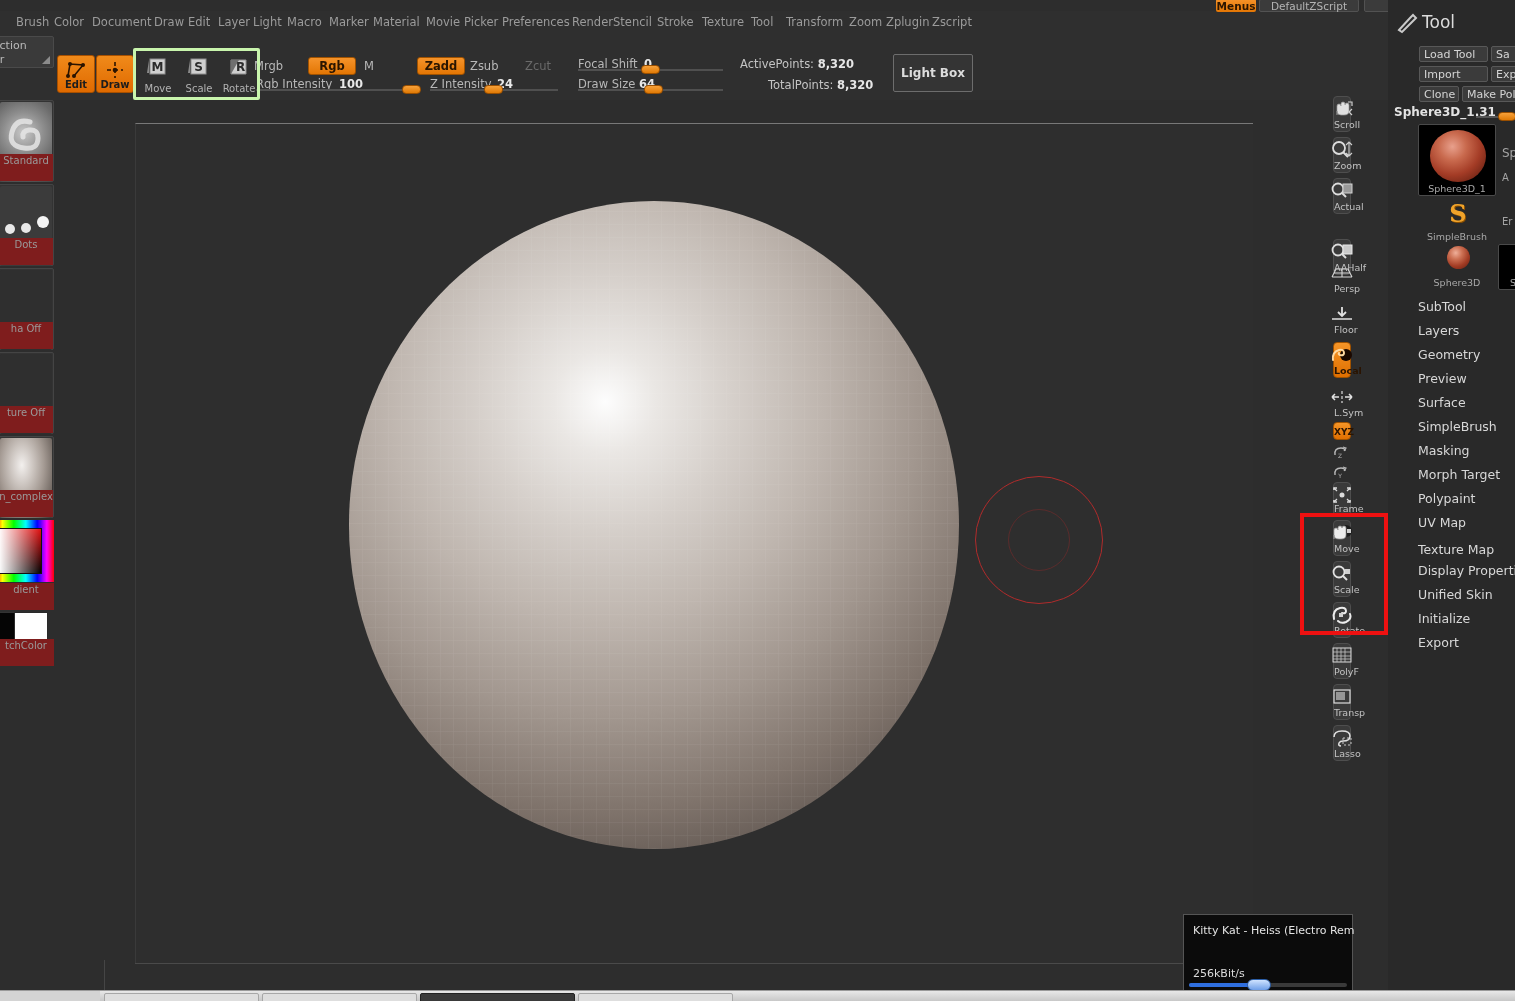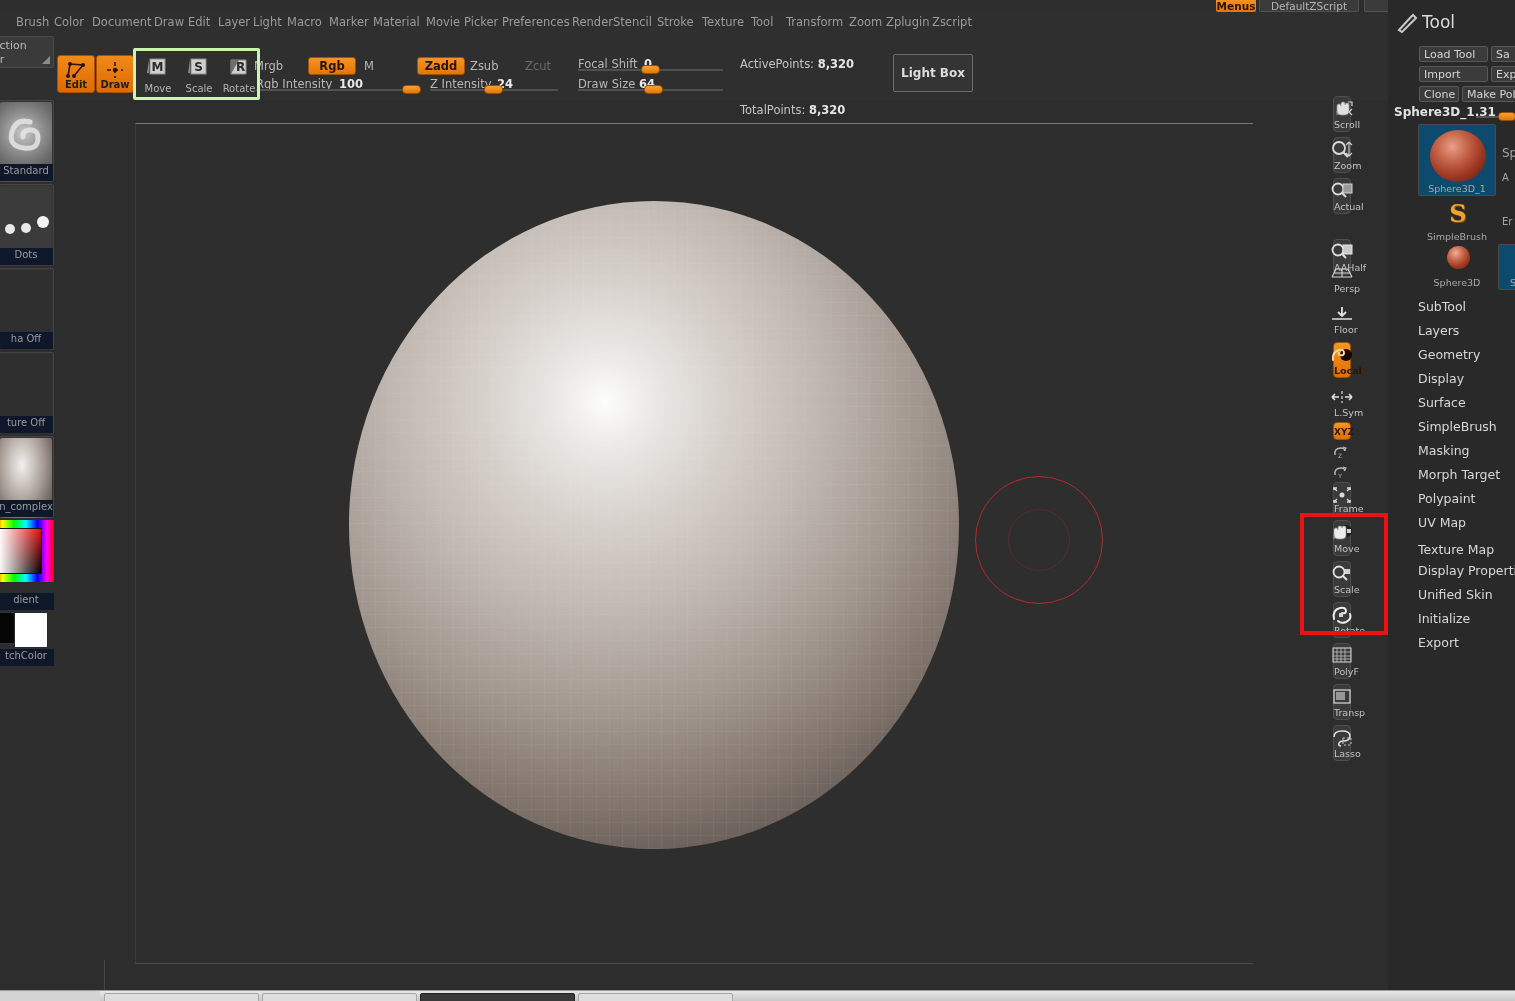--- a/index.html
+++ b/index.html
@@ -109,22 +109,22 @@
     background:#343434; border:1px solid #6d6d6d; border-radius:2px;
     color:#dcdcdc; font-size:12px; font-weight:bold;
     display:flex; align-items:center; justify-content:center; cursor:pointer;
   }
 
   
   .leftbar { position:absolute; left:0; top:100px; width:54px; height:620px; background:#2d2d2d; }
   .lpanel { position:absolute; left:-2px; width:56px; background:#333; border:1px solid #444; border-radius:2px; }
   .lpanel .thumb { position:absolute; left:1px; top:1px; width:52px; }
   .lpanel .cap {
-    position:absolute; left:0; right:0; bottom:0; height:17px;
-    background:#0f172a; color:#9a9a9a; font-size:10px; line-height:14px;
+    position:absolute; left:0; right:0; bottom:0; height:27px;
+    background:#7f1d1d; color:#9a9a9a; font-size:10px; line-height:14px;
     text-align:center; white-space:nowrap; overflow:hidden;
   }
 
   
   .canvas {
     position:absolute; left:135px; top:123px; width:1118px; height:840px;
     background:#2e2e2e; border-top:1px solid #787878; border-left:1px solid #3a3a3a;
     overflow:hidden;
   }
   .sphere {
@@ -179,21 +179,21 @@
     display:flex; align-items:center; padding-left:4px; white-space:nowrap;
     cursor:pointer; overflow:hidden;
   }
   .tp-name { position:absolute; left:6px; top:105px; font-size:12px; color:#e3e3e3; font-weight:bold; white-space:nowrap; }
   .tp-slider { position:absolute; left:88px; top:112px; width:60px; height:10px; }
   .tp-slider .tr { position:absolute; left:0; right:0; top:4px; height:2px; background:#555; }
   .tp-slider .kn { position:absolute; left:0; top:0; width:18px; height:9px; border-radius:4px;
     background:linear-gradient(#f7a13a,#e07a05); border:1px solid #9a4f00; }
 
   .tp-grid { position:absolute; left:4px; top:124px; width:123px; }
-  .tp-cell { position:absolute; background:#0c4a6e; border:1px solid #4a4a4a; border-radius:2px; }
+  .tp-cell { position:absolute; background:#000000; border:1px solid #4a4a4a; border-radius:2px; }
   .tp-cell .cap { position:absolute; left:0; right:0; bottom:1px; text-align:center;
     font-size:9.5px; color:#a8a8a8; white-space:nowrap; overflow:hidden; }
 
   .tp-item {
     position:absolute; left:30px; height:20px; font-size:12.5px; color:#d8d8d8;
     line-height:20px; white-space:nowrap; cursor:pointer;
   }
 
   
   .menustrip { position:absolute; left:1216px; top:-1px; width:299px; height:14px; overflow:hidden; }
@@ -365,21 +365,21 @@
     <div class="lbl-sm" style="left:639px; top:42px; font-weight:bold; color:#e9e9e9;">64</div>
     <div class="slider" style="left:578px; top:46px; width:145px;">
       <div class="track"></div>
       <div class="knob" style="left:66px;"></div>
     </div>
 
     <div class="stat" style="left:740px; top:22px;">
       <span>ActivePoints:</span>
       <b>8,320</b>
     </div>
-    <div class="stat" style="left:740px; top:43px;margin-top:25px;">
+    <div class="stat" style="left:768px; top:43px;">
       <span>TotalPoints:</span>
       <b>8,320</b>
     </div>
   </div>
 
   <div class="lightbox-btn">Light Box</div>
 
   <div class="greenbox"></div>
 
   <div class="leftbar">
@@ -629,35 +629,43 @@
 
       <div style="position:absolute; left:110px; top:22px; font-size:12px; color:#a4a4a4;">Sp</div>
       <div style="position:absolute; left:110px; top:48px; font-size:10px; color:#a4a4a4;">A</div>
       <div style="position:absolute; left:110px; top:92px; font-size:10px; color:#a4a4a4;">Er</div>
     </div>
 
     <div id="tpsections">
         <div class="tp-item" style="top: 297px;">SubTool</div>
         <div class="tp-item" style="top: 321px;">Layers</div>
         <div class="tp-item" style="top: 345px;">Geometry</div>
-        <div class="tp-item" style="top: 369px;">Display</div>
+        <div class="tp-item" style="top: 369px;">Preview</div>
         <div class="tp-item" style="top: 393px;">Surface</div>
         <div class="tp-item" style="top: 417px;">SimpleBrush</div>
         <div class="tp-item" style="top: 441px;">Masking</div>
         <div class="tp-item" style="top: 465px;">Morph Target</div>
         <div class="tp-item" style="top: 489px;">Polypaint</div>
         <div class="tp-item" style="top: 513px;">UV Map</div>
         <div class="tp-item" style="top: 540px;">Texture Map</div>
         <div class="tp-item" style="top: 561px;">Display Properti</div>
         <div class="tp-item" style="top: 585px;">Unified Skin</div>
         <div class="tp-item" style="top: 609px;">Initialize</div>
         <div class="tp-item" style="top: 633px;">Export</div>
       </div>
   </div>
 
+  <div class="notif">
+    <div class="title">Kitty Kat - Heiss (Electro Rem</div>
+    <div class="rate">256kBit/s</div>
+    <div class="bar">
+      <div class="fill" id="notif-fill" style="width: 44%;"></div>
+      <div class="hand" id="notif-hand" style="left: calc(44% - 12px);"></div>
+    </div>
+  </div>
 
   <div class="taskbar">
     <div class="tb-start"></div>
     <div class="tb-item" style="left:104px; width:155px;"></div>
     <div class="tb-item" style="left:262px; width:155px;"></div>
     <div class="tb-item sel" style="left:420px; width:155px;"></div>
     <div class="tb-item" style="left:578px; width:155px;"></div>
   </div>
 
 </div>

